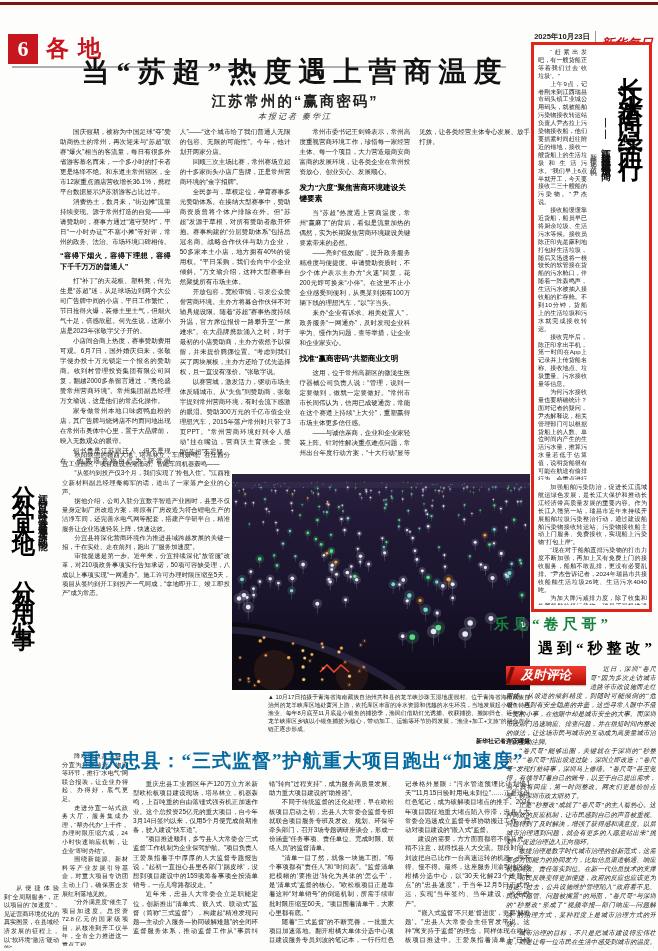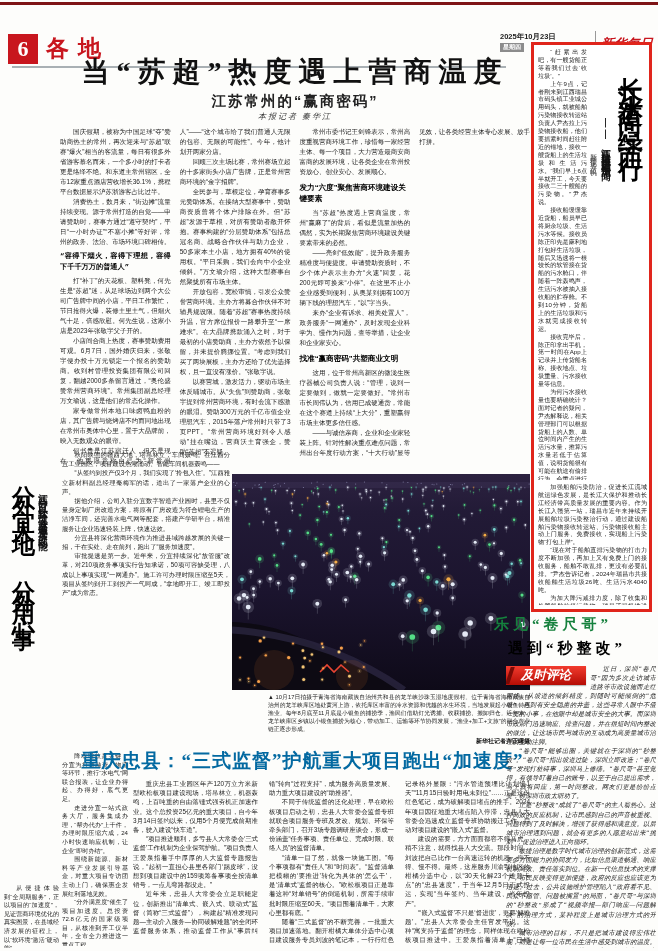--- a/index.html
+++ b/index.html
@@ -5,34 +5,34 @@
   html,body{margin:0;padding:0;background:#e9e7e2;}
   #page{position:relative;width:658px;height:951px;background:#fdfdfb;margin:0 auto;overflow:hidden;
         font-family:"Liberation Sans",sans-serif;color:#1a1a1a;}
   .abs{position:absolute;}
   
   #topline{left:0;top:2px;width:658px;height:3px;background:#7e1416;}
   #pagenum{left:8px;top:34px;width:30px;height:30px;background:#c8161e;color:#fff;
            font:bold 22px/30px "Liberation Serif",serif;text-align:center;}
   #section{left:46px;top:36px;font:bold 23px/26px "Liberation Serif",serif;color:#c8161e;letter-spacing:9px;}
   #headrule{left:12px;top:66px;width:494px;height:2px;background:#a9b0b4;}
-  #dateblk{left:500px;top:32px;width:90px;text-align:left;font:bold 7.5px/10px "Liberation Sans",sans-serif;color:#222;}
+  #dateblk{left:500px;top:32px;width:90px;text-align:right;font:bold 7.5px/10px "Liberation Sans",sans-serif;color:#222;}
   #weekday{display:inline-block;background:#8c8c8c;color:#fff;font:bold 6px/9px "Liberation Sans",sans-serif;padding:0 3px;}
   #mastdiv{left:595px;top:31px;width:1px;height:28px;background:#999;}
   #masthead{left:601px;top:36px;width:56px;font:bold italic 13px/16px "Liberation Serif",serif;color:#c8161e;letter-spacing:0px;}
   
   #m-headline{left:60px;top:54px;width:470px;text-align:center;
       font:bold 28px/36px "Liberation Serif",serif;letter-spacing:7px;color:#111;}
   #m-sub{left:60px;top:92px;width:470px;text-align:center;font:bold 14.5px/18px "Liberation Sans",sans-serif;color:#222;letter-spacing:2px;}
   #m-byline{left:60px;top:112px;width:470px;text-align:center;font:italic 8px/10px "Liberation Serif",serif;color:#333;letter-spacing:2px;}
   #m-body{left:60px;top:127px;width:470px;height:344px;column-count:4;column-gap:9px;column-fill:auto;overflow:hidden;}
   .flow p{margin:0;text-align:justify;}
   .it-p{font-size:6.5px;line-height:10px;text-indent:2em;color:#1c1c1c;}
   .it-h{font-weight:bold;font-size:7.6px;line-height:11px;margin:5px 0 4px 0 !important;text-align:left !important;color:#000;}
-  .it-q{font-weight:bold;font-size:7.2px;line-height:10.5px;margin:4px 0 !important;color:#000;font-family:Liberation Mono, monospace;}
+  .it-q{font-weight:bold;font-size:7.2px;line-height:10.5px;margin:4px 0 !important;color:#000;}
   
   #rbox{left:531px;top:42px;width:121px;height:570px;border:3px solid #e0251b;background:#fff;padding:3px 2px 3px 4px;box-sizing:border-box;}
   #rbox-upper{display:flex;height:432px;overflow:hidden;}
   #r-text-up{width:62px;height:432px;overflow:hidden;}
   #r-text-up .it-p,#r-text-lo .it-p{font-size:6.1px;line-height:7.9px;}
   #r-byline{writing-mode:vertical-rl;font-size:7px;color:#444;letter-spacing:2px;margin:100px 0 0 1px;height:130px;font-family:"Liberation Serif",serif;}
   #r-subtitle{writing-mode:vertical-rl;font:bold 9.5px "Liberation Sans",sans-serif;letter-spacing:2px;color:#111;margin:70px 0 0 1px;height:330px;}
   #r-headline{writing-mode:vertical-rl;font:bold 25px "Liberation Serif",serif;letter-spacing:9px;color:#000;margin:8px 0 0 2px;height:430px;}
   #r-text-lo{height:122px;overflow:hidden;margin-top:3px;}
   
@@ -49,21 +49,21 @@
   #photo svg{display:block;}
   #cap-title{left:66px;top:704px;width:196px;font:bold 14.5px/20px "Liberation Serif",serif;letter-spacing:6px;color:#111;}
   #cap-text{left:268px;top:693px;width:262px;height:46px;font-size:5.8px;line-height:8px;text-align:justify;color:#222;overflow:hidden;}
   #cap-credit{left:268px;top:737px;width:262px;text-align:right;font:bold 6px/8px "Liberation Sans",sans-serif;color:#111;}
   
   #b-headline{left:75px;top:748px;width:455px;text-align:center;font:bold 19px/26px "Liberation Serif",serif;letter-spacing:1px;color:#0369a1;}
   #b-body{left:133px;top:779px;width:397px;height:167px;column-count:3;column-gap:11px;column-fill:auto;overflow:hidden;}
   #b-body .it-p{font-size:6.4px;line-height:9.2px;}
   
   #c-head1{left:479px;top:614px;width:148px;text-align:center;font:bold 15px/20px "Liberation Serif",serif;letter-spacing:4px;color:#15803d;}
-  #c-head2{left:508px;top:638px;width:148px;text-align:left;font:bold 15px/20px "Liberation Serif",serif;letter-spacing:4px;color:#000;}
+  #c-head2{left:508px;top:638px;width:148px;text-align:right;font:bold 15px/20px "Liberation Serif",serif;letter-spacing:4px;color:#000;}
   #c-body{left:506px;top:664px;width:150px;height:284px;overflow:hidden;}
   #c-badge{float:left;width:80px;height:19px;margin:2px 4px 2px 0;background:linear-gradient(#f23b2e,#b50d05);
            border-radius:0;color:#fff;font:bold italic 12.5px/19px "Liberation Sans",sans-serif;text-align:center;position:relative;box-shadow:0 1px 1px rgba(0,0,0,.25);}
   #c-badge .slash{position:absolute;left:2px;top:1px;width:4px;height:17px;background:#7a0a05;transform:skewX(-18deg);}
   #c-body .it-p{font:italic 6.4px/9.1px "Liberation Serif",serif;color:#222;text-indent:2em;text-align:justify;margin:0;}
 </style>
 </head>
 <body>
 
 <div id="page">

